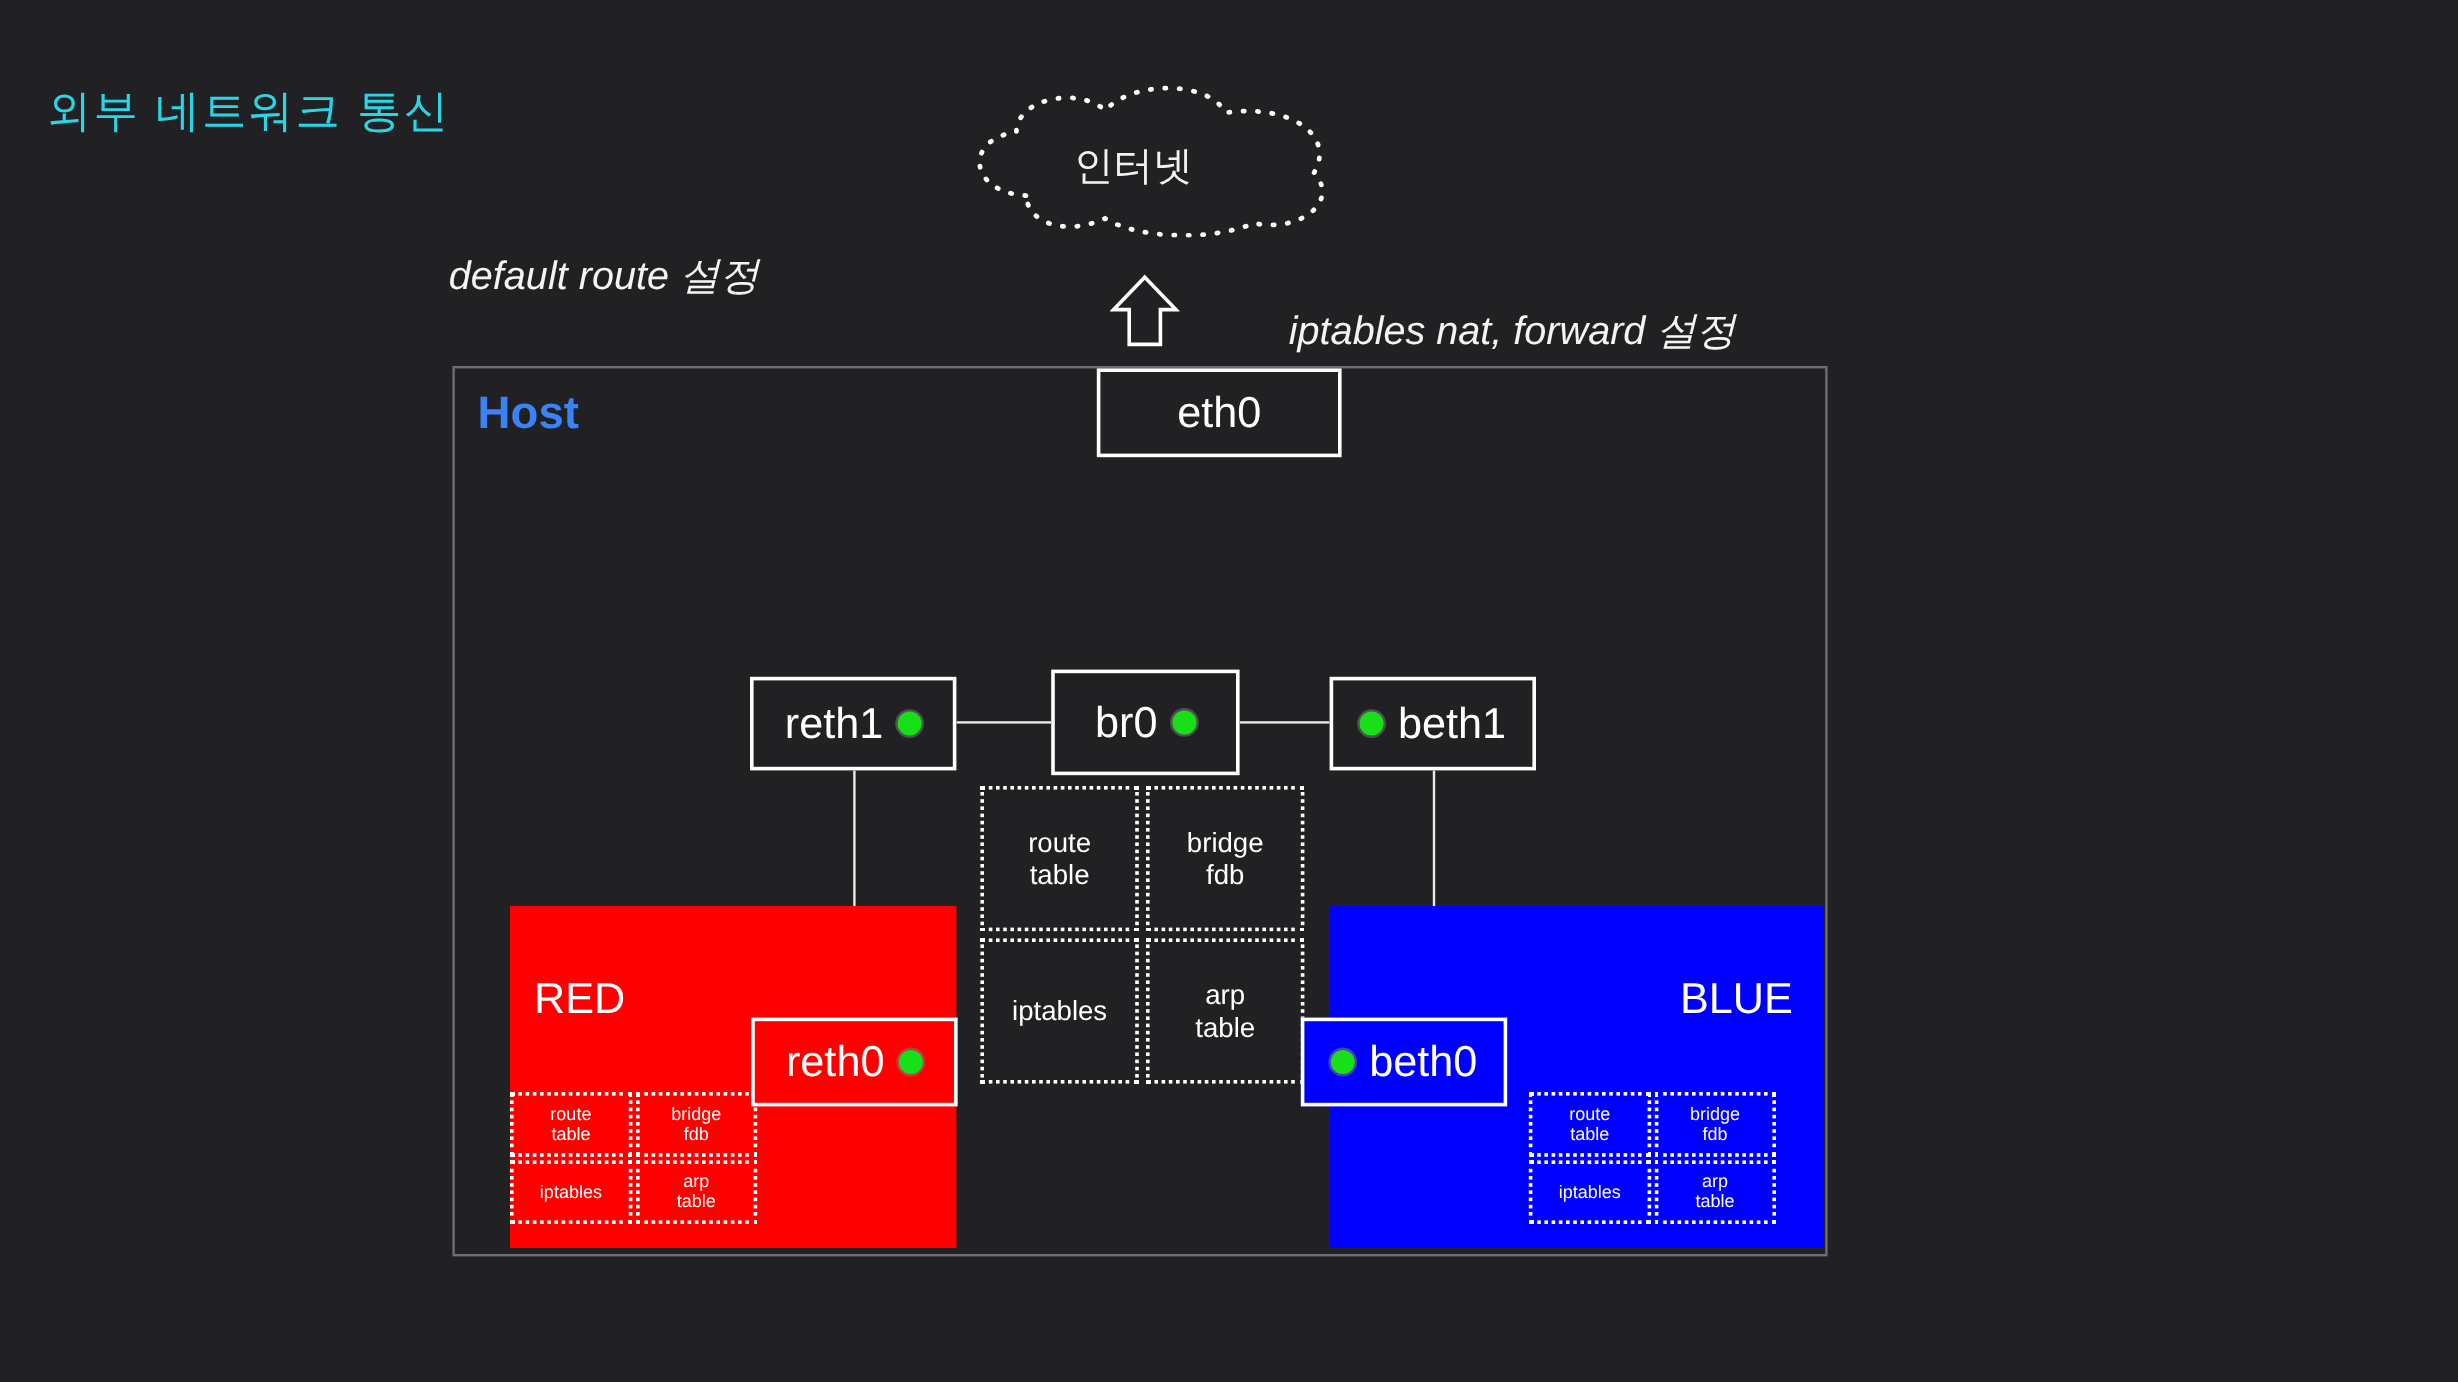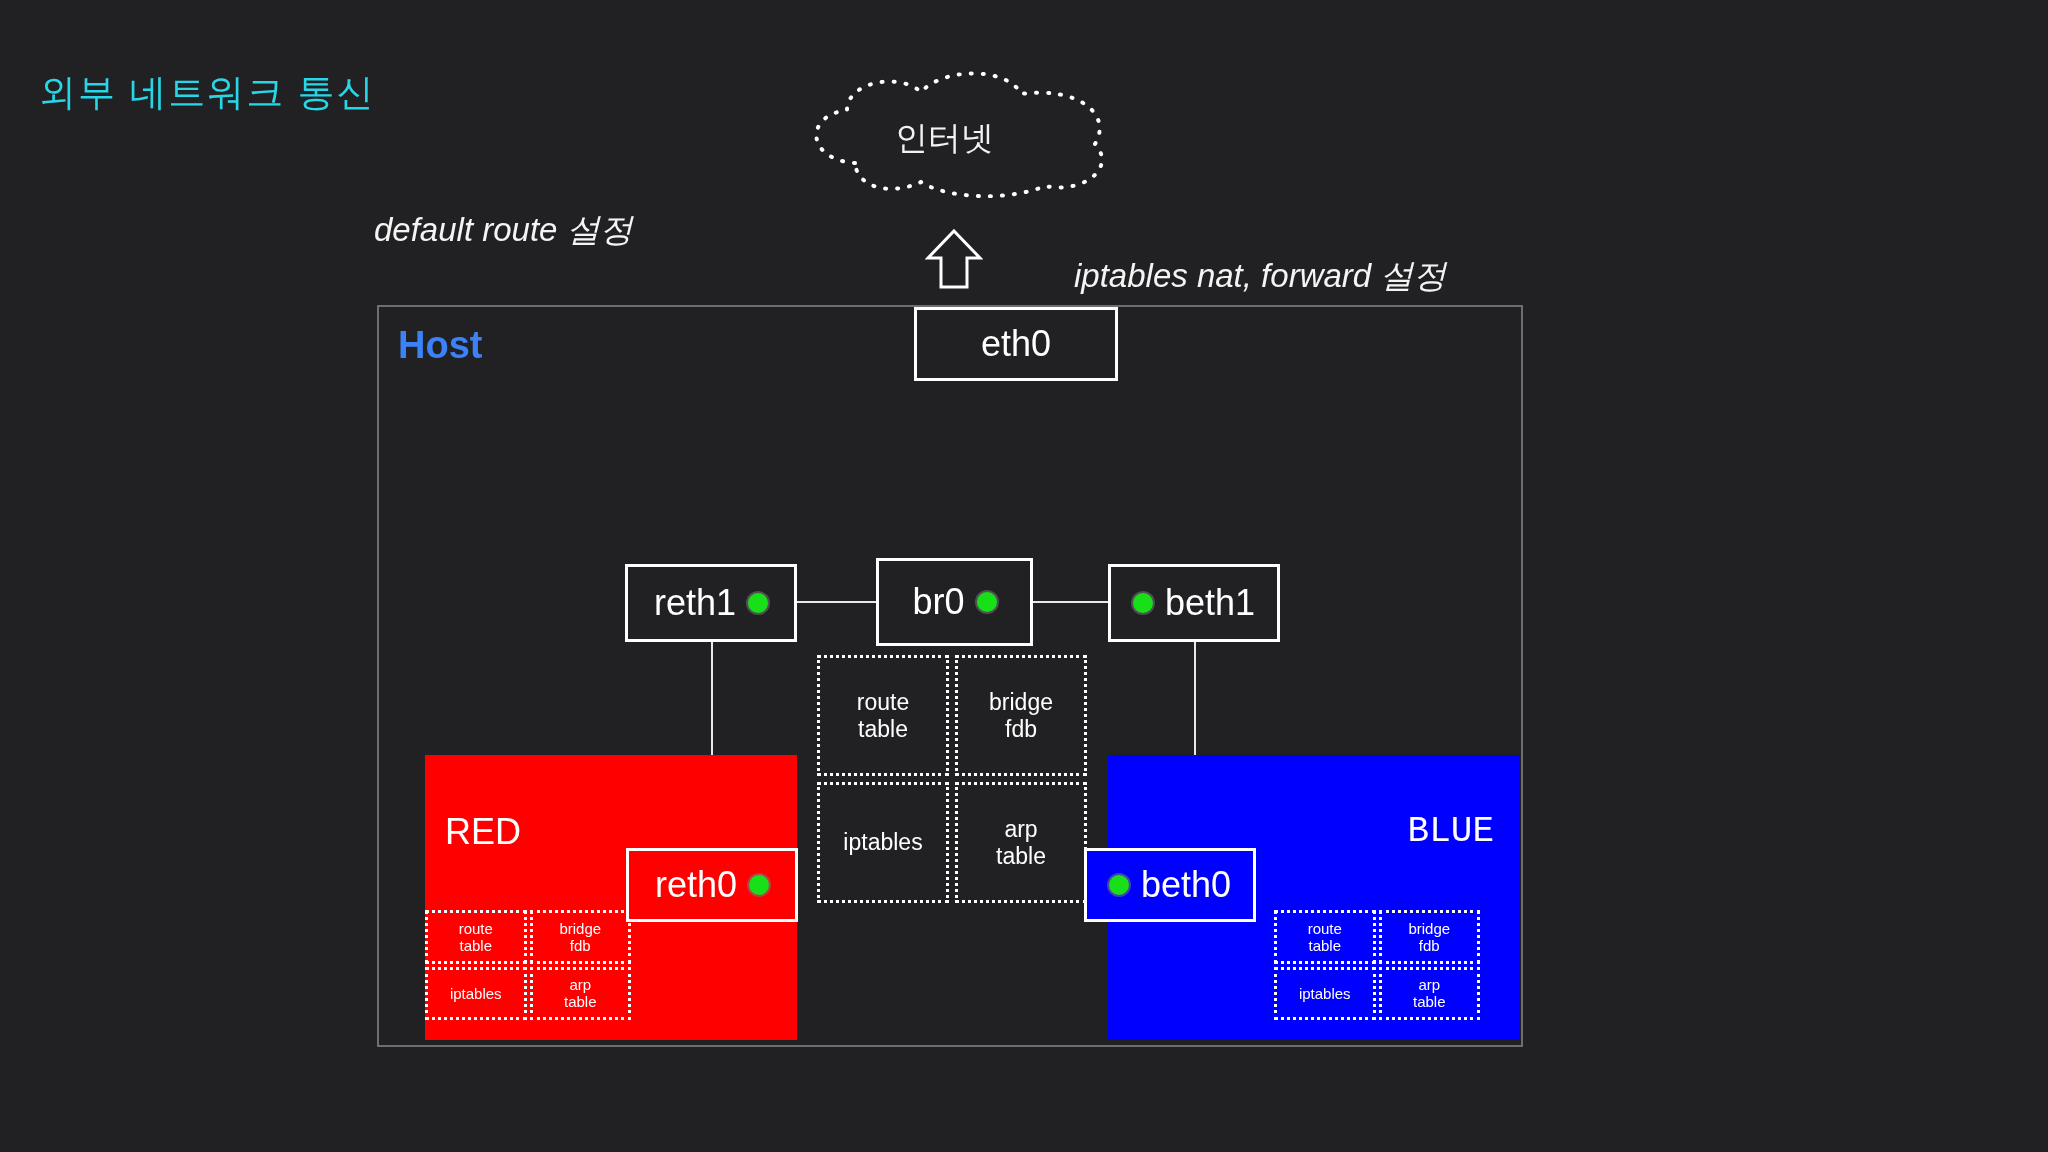--- a/index.html
+++ b/index.html
@@ -64,21 +64,21 @@
   #host-tables{left:817px;top:655px;width:270px;height:248px;gap:6px 6px;}
   #host-tables .dcell{font-size:23px;}
 
   
   .ns-tables{width:206px;height:110px;gap:3px 3px;}
   .ns-tables .dcell{font-size:15px;}
 
   
   .ns{position:absolute;}
   #red{left:425px;top:755px;width:372px;height:285px;background:#ff0000;}
-  #blue{left:1108px;top:755px;width:412px;height:285px;background:#0000ff;font-family:Liberation Mono, monospace;}
+  #blue{left:1108px;top:755px;width:412px;height:285px;background:#0000ff;}
   .ns-name{position:absolute;font-size:36px;color:#ffffff;}
   #red-name{left:20px;top:56px;}
   #blue-name{right:26px;top:56px;}
   #red-tables{left:425px;top:910px;}
   #blue-tables{left:1274px;top:910px;}
 </style>
 </head>
 <body>
 
 <div class="abs" id="title">외부 네트워크 통신</div>

